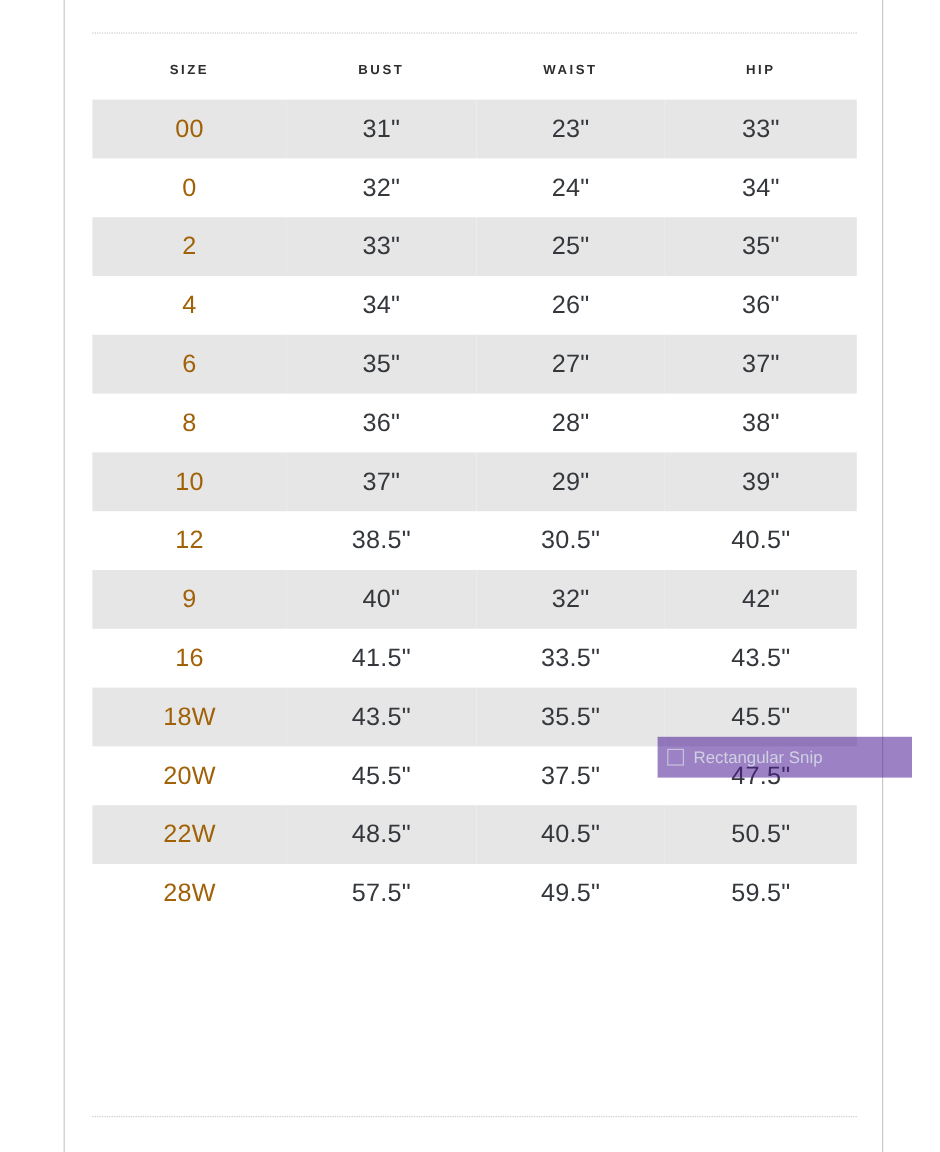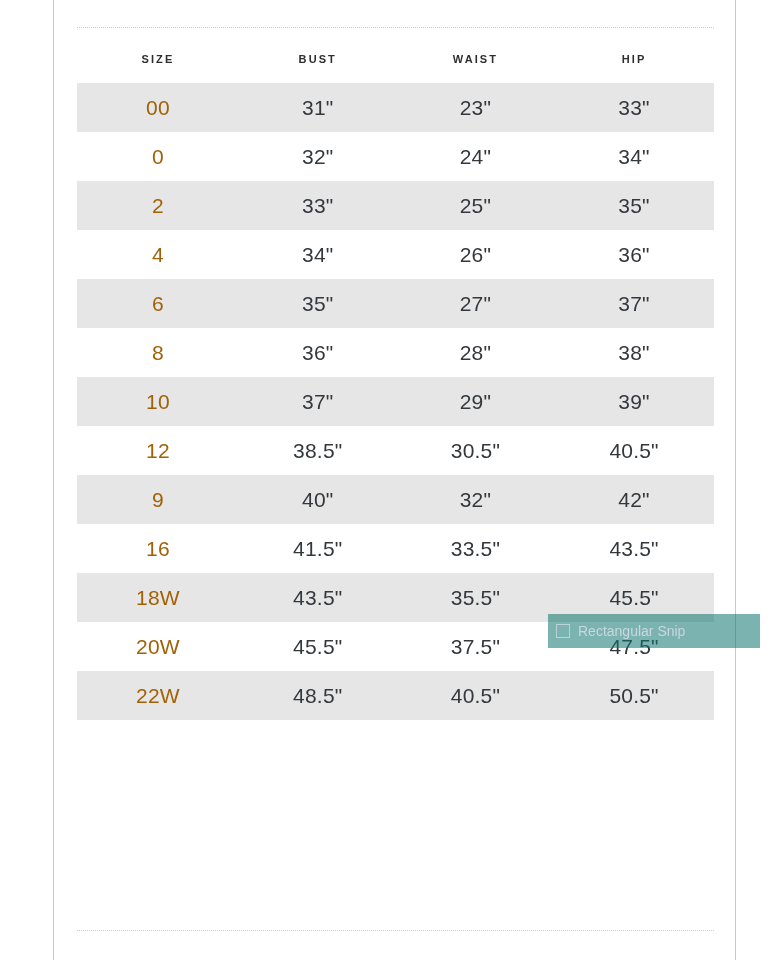--- a/index.html
+++ b/index.html
@@ -79,21 +79,21 @@
   }
   .size-table tbody td.col-size { color: #a16207; margin-top: 13px; }
 
   
   .snip-overlay {
     position: absolute;
     left: 548px;
     top: 614px;
     width: 212px;
     height: 34px;
-    background: #0f766e;
+    background: #4c1d95;
     opacity: .55;
     display: flex;
     align-items: center;
     gap: 8px;
     padding-left: 8px;
     box-sizing: border-box;
     pointer-events: none;
   }
   .snip-overlay .snip-icon {
     width: 12px;
@@ -207,19 +207,25 @@
         <td class="col-bust">45.5"</td>
         <td class="col-waist">37.5"</td>
         <td class="col-hip">47.5"</td>
       </tr>
       <tr class="striped">
         <td class="col-size">22W</td>
         <td class="col-bust">48.5"</td>
         <td class="col-waist">40.5"</td>
         <td class="col-hip">50.5"</td>
       </tr>
+      <tr>
+        <td class="col-size">28W</td>
+        <td class="col-bust">57.5"</td>
+        <td class="col-waist">49.5"</td>
+        <td class="col-hip">59.5"</td>
+      </tr>
     </tbody>
 </table>
 
 <div class="snip-overlay">
   <span class="snip-icon"></span>
   <span class="snip-label">Rectangular Snip</span>
 </div>
 
 </body></html>

